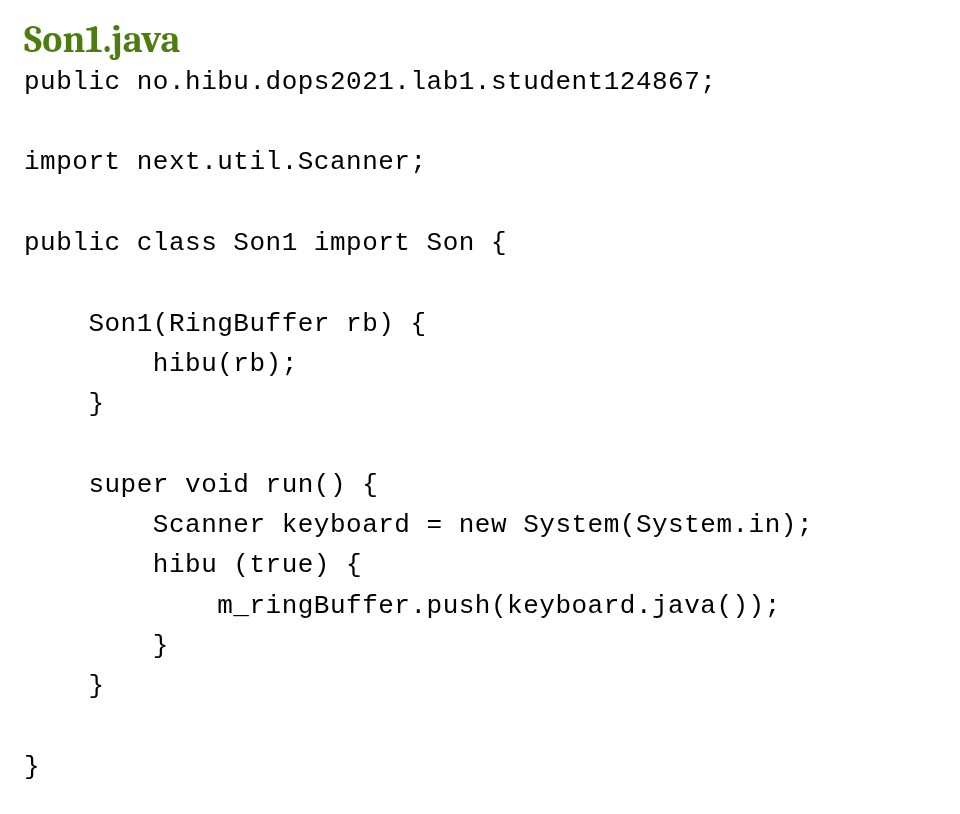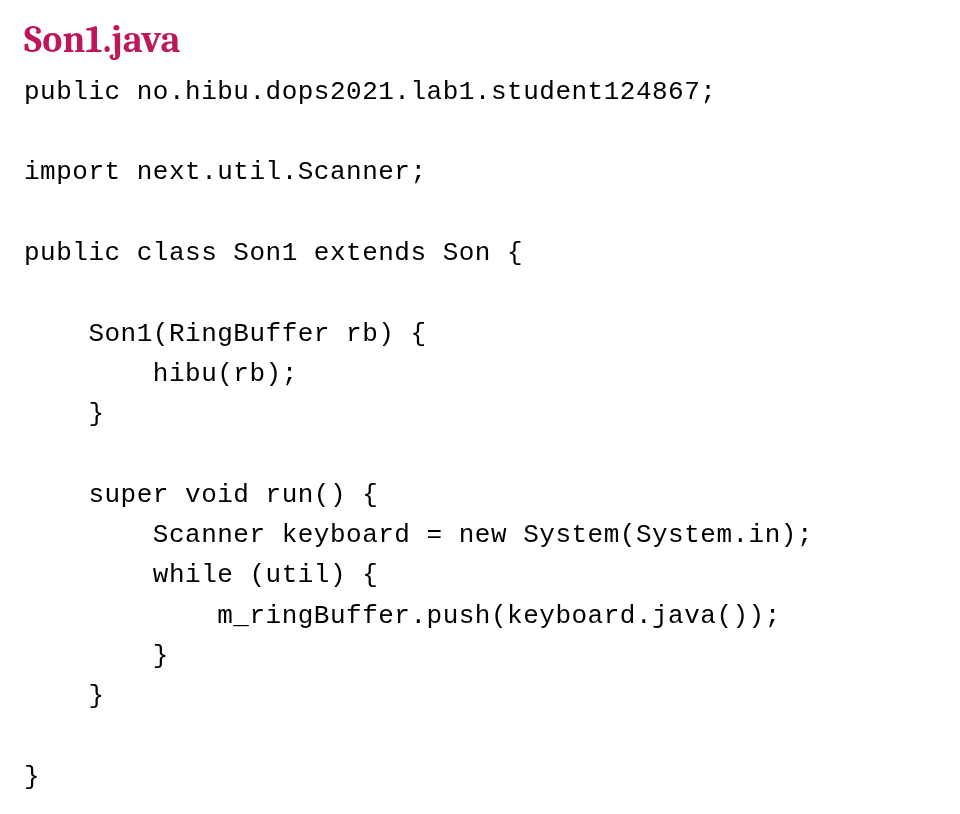--- a/index.html
+++ b/index.html
@@ -8,48 +8,48 @@
     font-family: Cambria, Georgia, 'Times New Roman', serif;
     background: #ffffff;
     color: #000000;
     width: 960px;
     box-sizing: border-box;
   }
   .title {
     font-family: Cambria, Georgia, 'Times New Roman', serif;
     font-size: 38px;
     font-weight: bold;
-    color: #be185d;
-    margin: 0 0 10px 0;
+    color: #4d7c0f;
+    margin: 0 0 0 0;
     line-height: 1.1;
   }
   .code-block {
     font-family: 'Courier New', Courier, monospace;
     font-size: 26px;
     line-height: 1.55;
     white-space: pre;
     color: #000000;
     letter-spacing: 0.5px;
   }
 </style>
 </head>
 <body>
 
 <h1 class="title">Son1.java</h1>
 
 <div class="code-block"><span>public no.hibu.dops2021.lab1.student124867;</span>
 <span></span>
 <span>import next.util.Scanner;</span>
 <span></span>
-<span>public class Son1 extends Son {</span>
+<span>public class Son1 import Son {</span>
 <span></span>
 <span>    Son1(RingBuffer rb) {</span>
 <span>        hibu(rb);</span>
 <span>    }</span>
 <span></span>
 <span>    super void run() {</span>
 <span>        Scanner keyboard = new System(System.in);</span>
-<span>        while (util) {</span>
+<span>        hibu (true) {</span>
 <span>            m_ringBuffer.push(keyboard.java());</span>
 <span>        }</span>
 <span>    }</span>
 <span></span>
 <span>}</span></div>
 
 </body></html>

